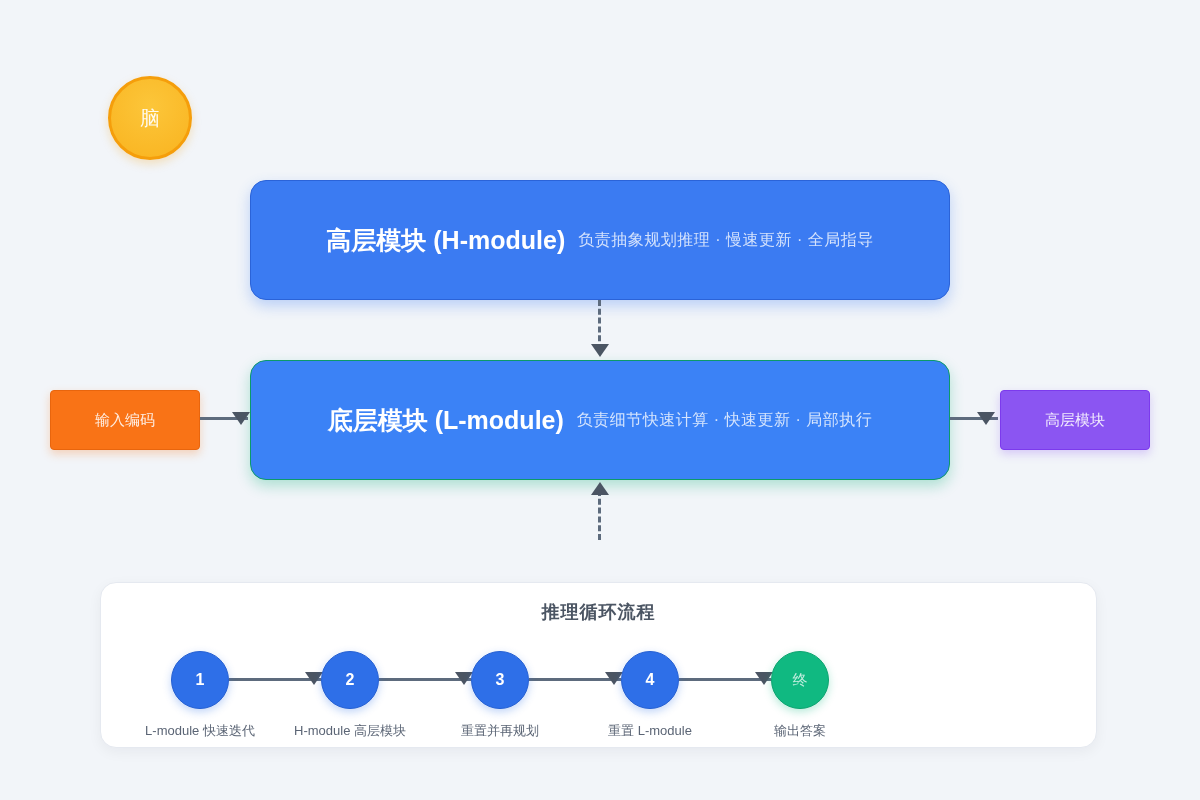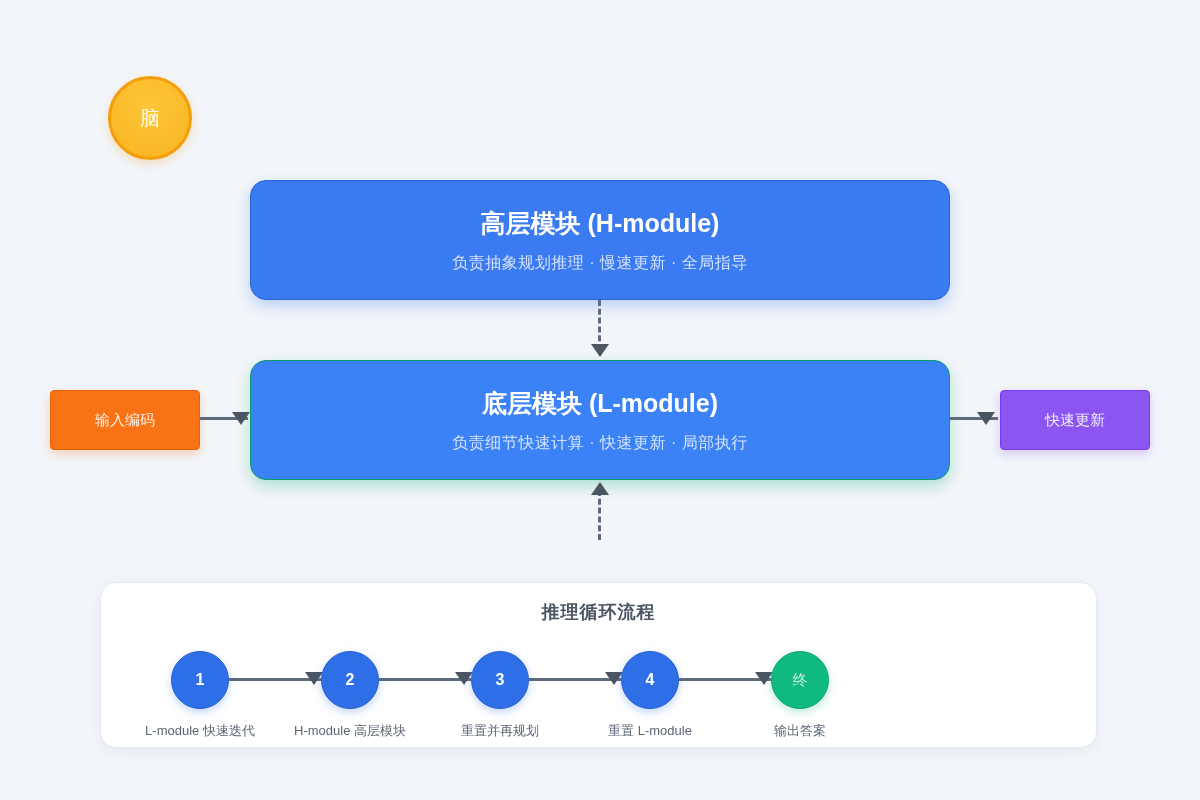--- a/index.html
+++ b/index.html
@@ -36,21 +36,21 @@
     color: rgba(255,255,255,0.92);
     font-size: 20px;
     box-shadow: 0 4px 10px rgba(245,158,11,0.25);
   }
   
   .module-box {
     position: absolute;
     left: 250px;
     width: 700px; height: 120px;
     border-radius: 16px;
-    display: flex; flex-direction: column;
+    display: flex; flex-direction: row;
     align-items: center; justify-content: center;
     gap: 13px;
     color: #ffffff;
   }
   .module-box.h {
     top: 180px;
     background: #3b7bf2;
     border: 1px solid #2b63d8;
     box-shadow: 0 6px 14px rgba(59,123,242,0.30);
   }
@@ -191,21 +191,21 @@
 
   <div class="side-box input">
     <span>输入编码</span>
   </div>
   <div class="hline" style="left:200px; top:417px; width:48px;"></div>
   <div class="tri-down" style="left:232px; top:412px;"></div>
 
   <div class="hline" style="left:950px; top:417px; width:48px;"></div>
   <div class="tri-down" style="left:977px; top:412px;"></div>
   <div class="side-box output">
-    <span>快速更新</span>
+    <span>高层模块</span>
   </div>
 
   <div class="process-card"></div>
   <div class="process-title">推理循环流程</div>
 
   <div class="hline" style="left:229px; top:678px; width:92px;"></div>
   <div class="tri-down" style="left:305px; top:672px;"></div>
   <div class="hline" style="left:379px; top:678px; width:92px;"></div>
   <div class="tri-down" style="left:455px; top:672px;"></div>
   <div class="hline" style="left:529px; top:678px; width:92px;"></div>

